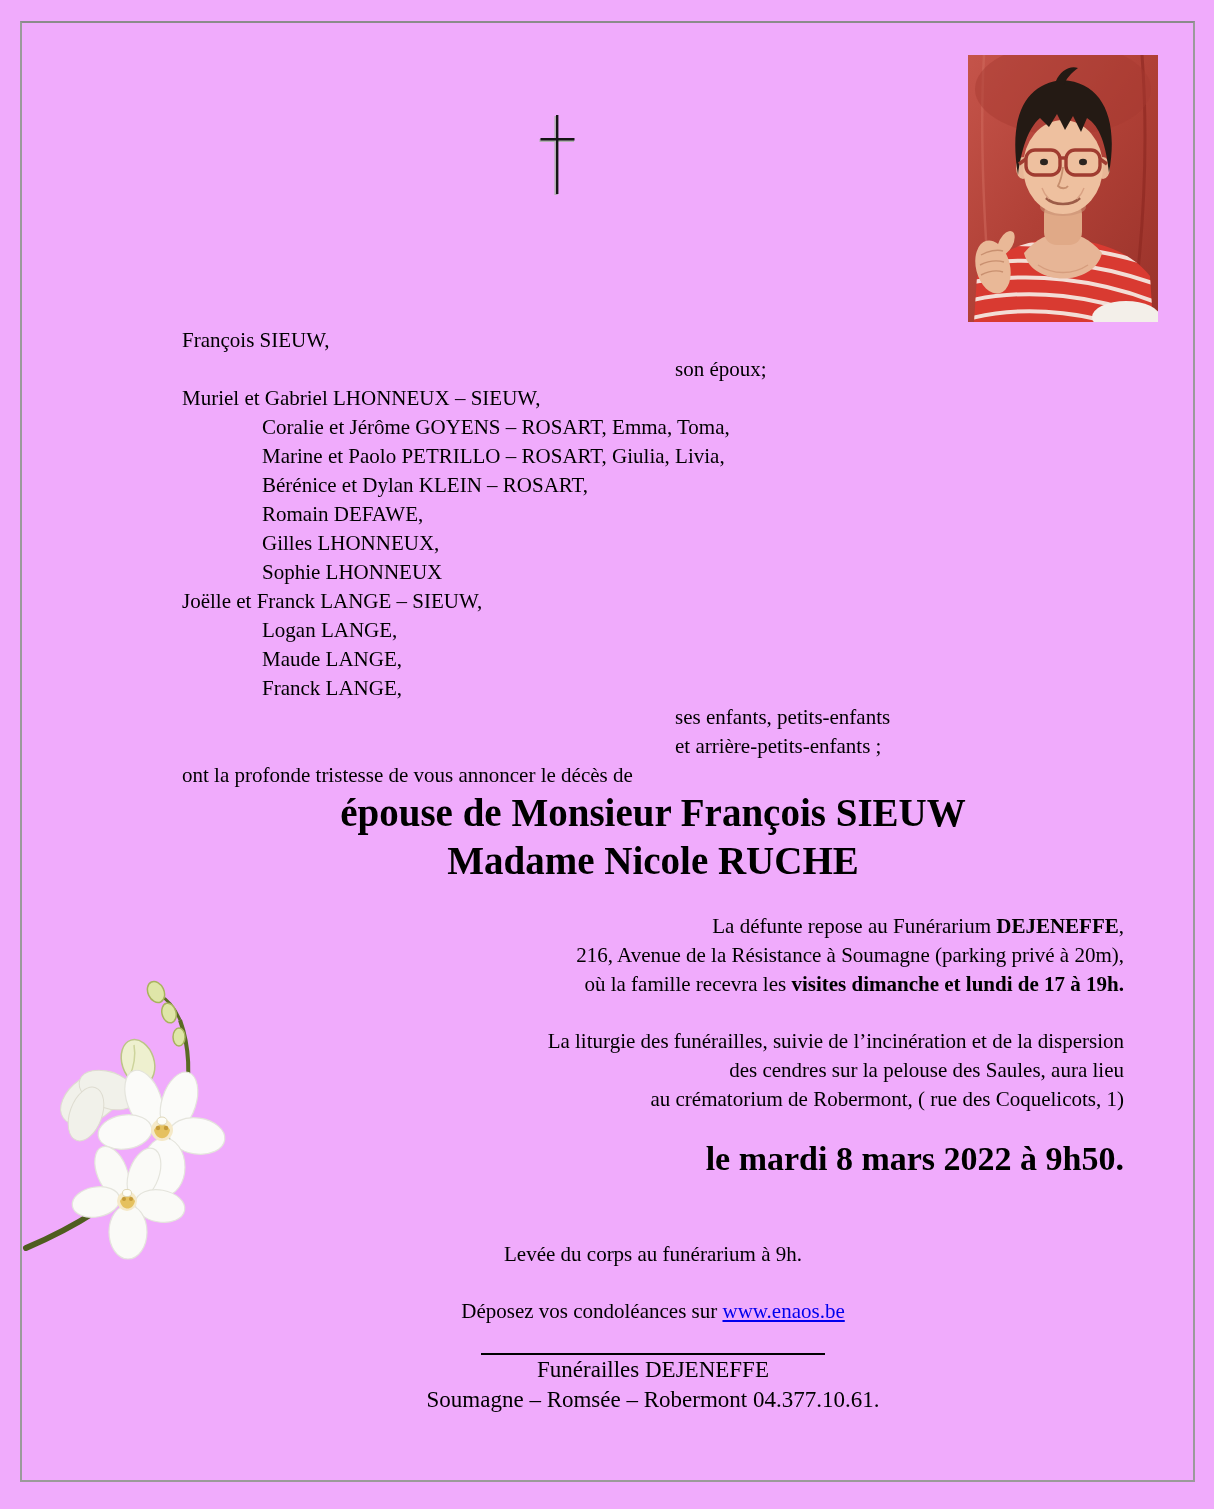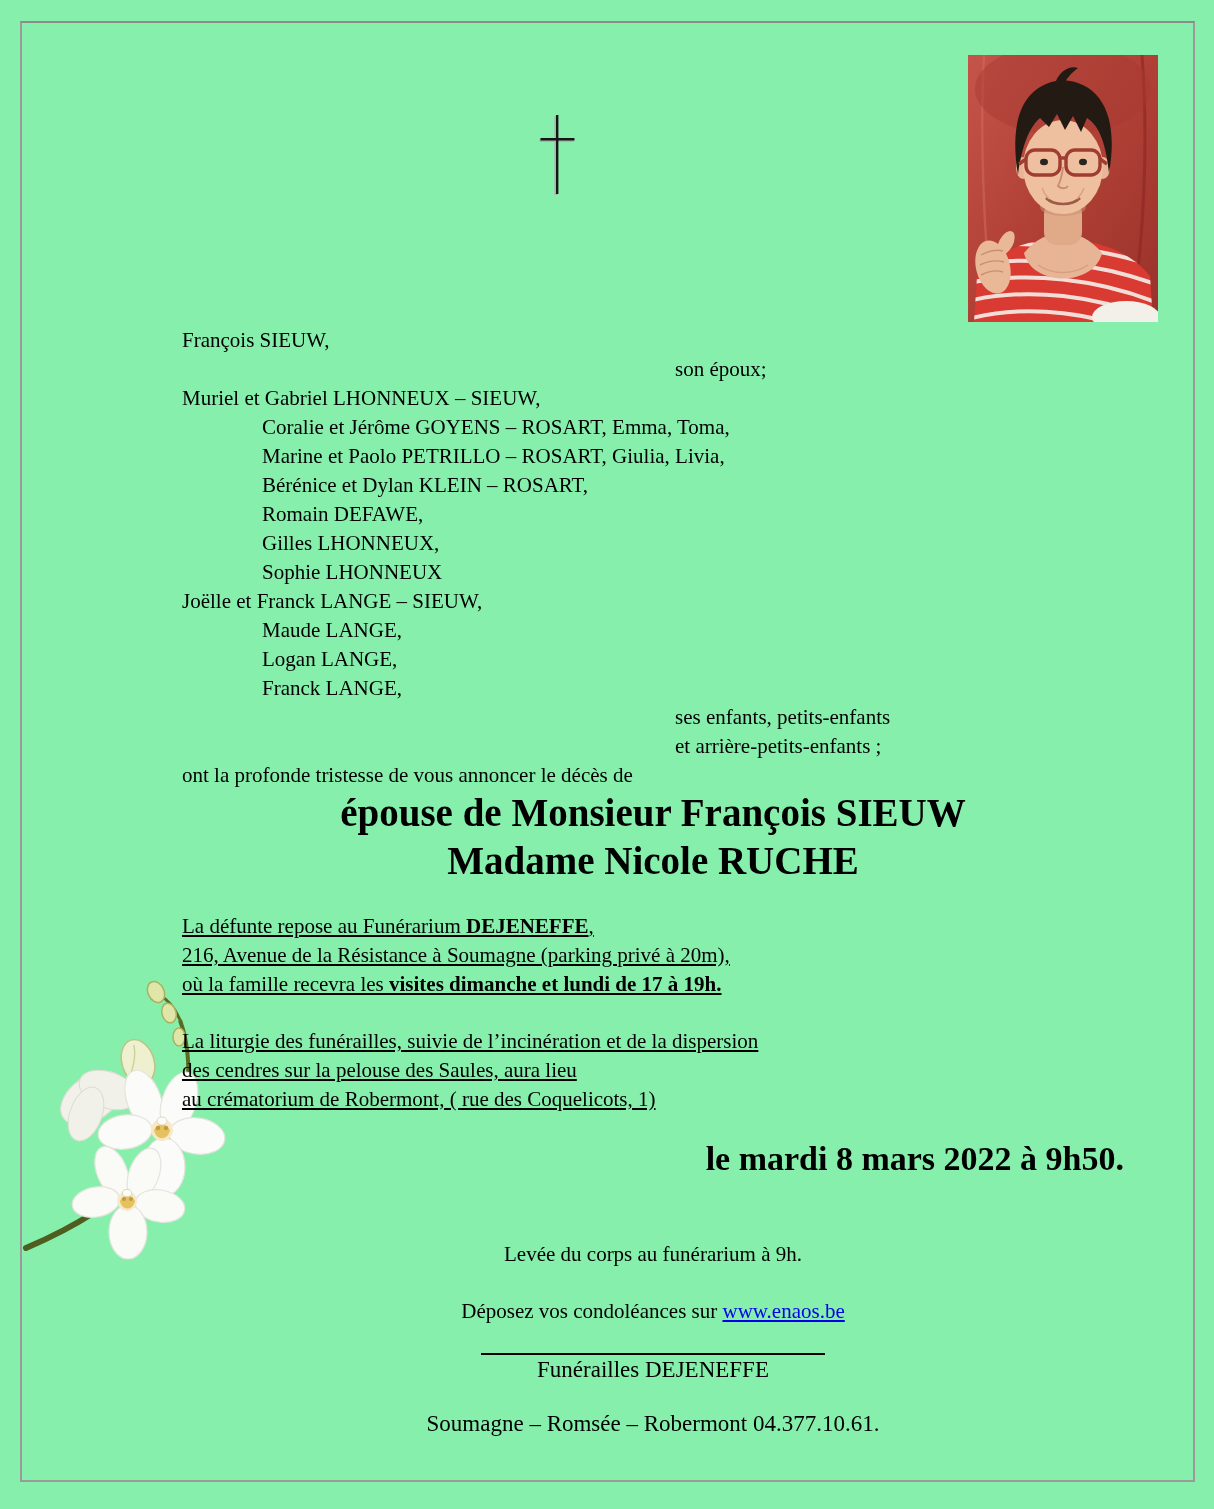--- a/index.html
+++ b/index.html
@@ -1,43 +1,43 @@
 <!DOCTYPE html>
 <html><head>
 <meta charset="utf-8">
 <style>
   html,body{margin:0;padding:0;background:#ffffff;}
   .page{
-    position:relative;width:1214px;height:1509px;background:#86efac;
+    position:relative;width:1214px;height:1509px;background:#f0abfc;
     font-family:"Liberation Serif","DejaVu Serif",serif;color:#000;overflow:hidden;
   }
   .frame{
     position:absolute;left:20px;top:21px;width:1175px;height:1461px;
     border:2px solid #9a9a9a;border-top-color:#8b8b8b;box-sizing:border-box;
   }
   .cross{position:absolute;left:536px;top:110px;width:44px;height:90px;}
   .portrait{position:absolute;left:968px;top:55px;width:190px;height:267px;}
   .orchid{position:absolute;left:16px;top:980px;width:228px;height:315px;}
   .content{position:absolute;left:182px;top:326px;width:942px;font-size:21px;line-height:29px;}
   .ln{white-space:pre;}
   .ind-sp{padding-left:493px;}
   .ind-tab{padding-left:80px;}
   .c{text-align:center;}
   .b{font-weight:bold;}
   .title1{font-size:39px;font-weight:bold;line-height:46px;text-align:center;}
   .title1.first{margin-top:2px;}
   .subtitle{font-size:23px;font-weight:bold;line-height:30px;text-align:center;}
-  .para{margin-top:28px;text-align:left;text-decoration:underline;}
+  .para{margin-top:28px;text-align:right;}
   .date{margin-top:22px;font-size:34px;font-weight:bold;line-height:46px;text-align:right;}
   .levee{margin-top:58px;}
   .condol{margin-top:28px;}
   .link{color:#0000ee;text-decoration:underline;cursor:pointer;text-align:right;}
   .sep{width:344px;height:0;border-top:2px solid #000;margin:27px auto 0;}
   .f1{font-size:23px;font-weight:normal;line-height:30px;}
-  .f2{font-size:23px;line-height:30px;margin-top:24px;}
+  .f2{font-size:23px;line-height:30px;}
 </style>
 </head>
 <body>
 
 <div class="page">
 
   <div class="frame"></div>
 
   <svg class="cross" viewBox="0 0 44 90" aria-hidden="true">
     <line x1="20" y1="6" x2="20" y2="85" stroke="#b0b0b0" stroke-width="3.2"></line>
@@ -160,22 +160,22 @@
       <div class="ln">François SIEUW,</div>
       <div class="ln ind-sp">son époux;</div>
       <div class="ln">Muriel et Gabriel LHONNEUX – SIEUW,</div>
       <div class="ln ind-tab">Coralie et Jérôme GOYENS – ROSART, Emma, Toma,</div>
       <div class="ln ind-tab">Marine et Paolo PETRILLO – ROSART, Giulia, Livia,</div>
       <div class="ln ind-tab">Bérénice et Dylan KLEIN – ROSART,</div>
       <div class="ln ind-tab">Romain DEFAWE,</div>
       <div class="ln ind-tab">Gilles LHONNEUX,</div>
       <div class="ln ind-tab">Sophie LHONNEUX</div>
       <div class="ln">Joëlle et Franck LANGE – SIEUW,</div>
+      <div class="ln ind-tab">Logan LANGE,</div>
       <div class="ln ind-tab">Maude LANGE,</div>
-      <div class="ln ind-tab">Logan LANGE,</div>
       <div class="ln ind-tab">Franck LANGE,</div>
       <div class="ln ind-sp">ses enfants, petits-enfants</div>
       <div class="ln ind-sp">et arrière-petits-enfants ;</div>
       <div class="ln">ont la profonde tristesse de vous annoncer le décès de</div>
     </div>
 
     <div class="title1">épouse de Monsieur François SIEUW</div>
     <div class="title1 first">Madame Nicole RUCHE</div>
 
     <div class="para">

